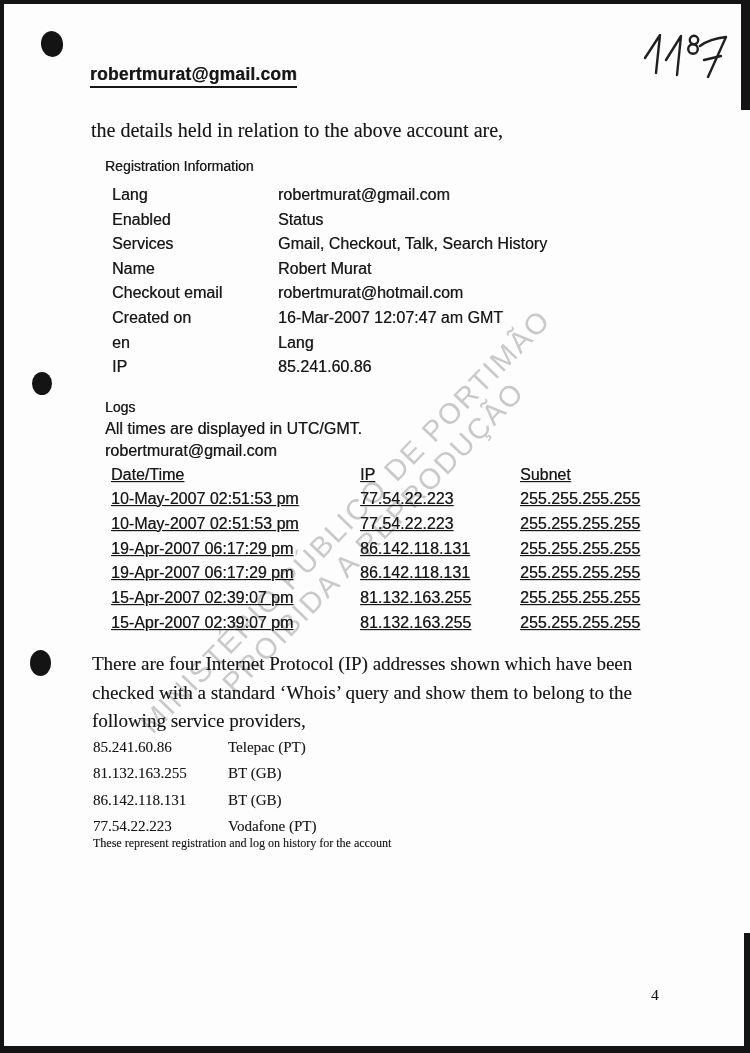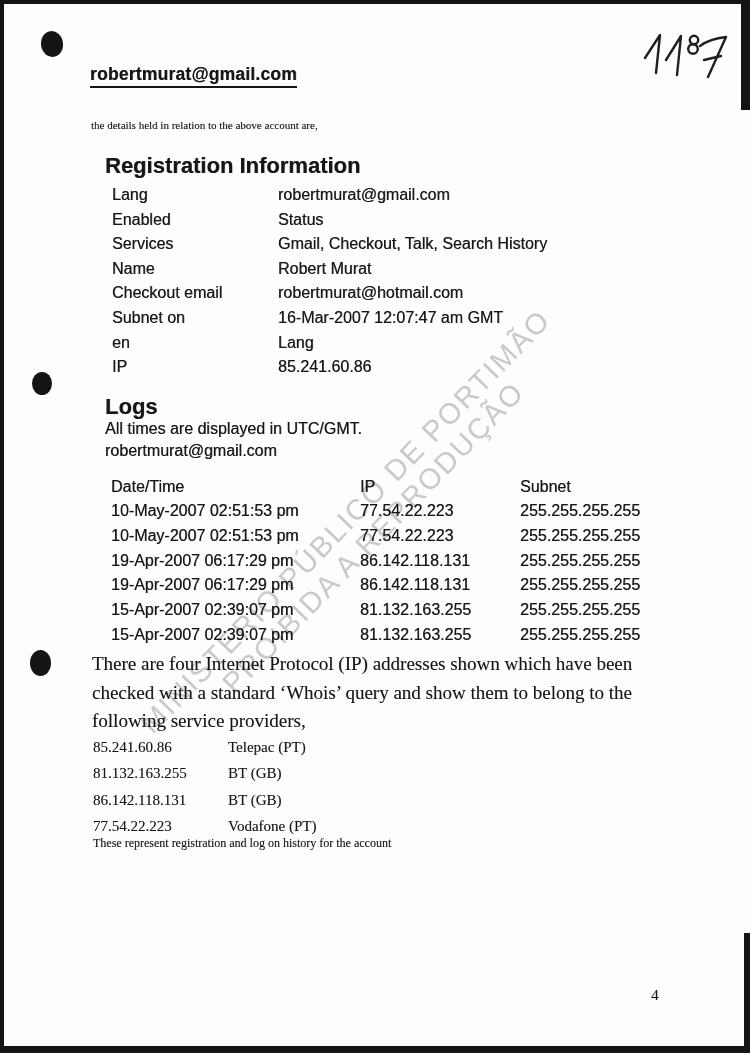--- a/index.html
+++ b/index.html
@@ -39,35 +39,35 @@
         text-shadow:0.45px 0.3px 0.5px rgba(20,20,20,0.6);}
   .serif{font-family:"Liberation Serif",serif;
          text-shadow:0.3px 0.2px 0.4px rgba(20,20,20,0.35);}
   .abs{position:absolute;z-index:2;}
 
   .header-email{
     left:90px;top:64px;
     font-size:17.5px;font-weight:bold;letter-spacing:0.2px;
     border-bottom:2.5px solid #161616;padding-bottom:1px;
   }
-  .intro{left:91px;top:119px;font-size:11px;}
+  .intro{left:91px;top:119px;font-size:20px;}
 
   .reg-block{left:105px;top:155px;width:540px;font-size:16px;}
-  .section-heading{font-size:22px;font-weight:bold;line-height:22px;}
+  .section-heading{font-size:14px;font-weight:normal;line-height:22px;}
   .kv-grid{
     display:grid;grid-template-columns:166px 1fr;
     padding-left:7px;margin-top:6px;
   }
   .kv-grid>div{line-height:24.6px;}
 
   .logs-block{left:105px;top:396px;width:580px;font-size:16px;}
   .logs-note,.logs-account{line-height:22px;}
   .log-grid{
     display:grid;grid-template-columns:249px 160px 1fr;
-    padding-left:6px;margin-top:12px;
+    padding-left:6px;margin-top:0;text-decoration:underline;
   }
   .log-grid>div{line-height:24.8px;}
   .log-h{line-height:25px !important;}
 
   .whois{left:92px;top:650px;width:548px;font-size:19px;line-height:28.5px;}
 
   .providers{
     left:93px;top:734px;
     display:grid;grid-template-columns:135px 1fr;
     font-size:15px;
@@ -116,21 +116,21 @@
       <div>Lang</div>
       <div>robertmurat@gmail.com</div>
       <div>Enabled</div>
       <div>Status</div>
       <div>Services</div>
       <div>Gmail, Checkout, Talk, Search History</div>
       <div>Name</div>
       <div>Robert Murat</div>
       <div>Checkout email</div>
       <div>robertmurat@hotmail.com</div>
-      <div>Subnet on</div>
+      <div>Created on</div>
       <div>16-Mar-2007 12:07:47 am GMT</div>
       <div>en</div>
       <div>Lang</div>
       <div>IP</div>
       <div>85.241.60.86</div>
     </div>
   </div>
 
   <div class="abs sans logs-block">
     <div class="section-heading">Logs</div>

